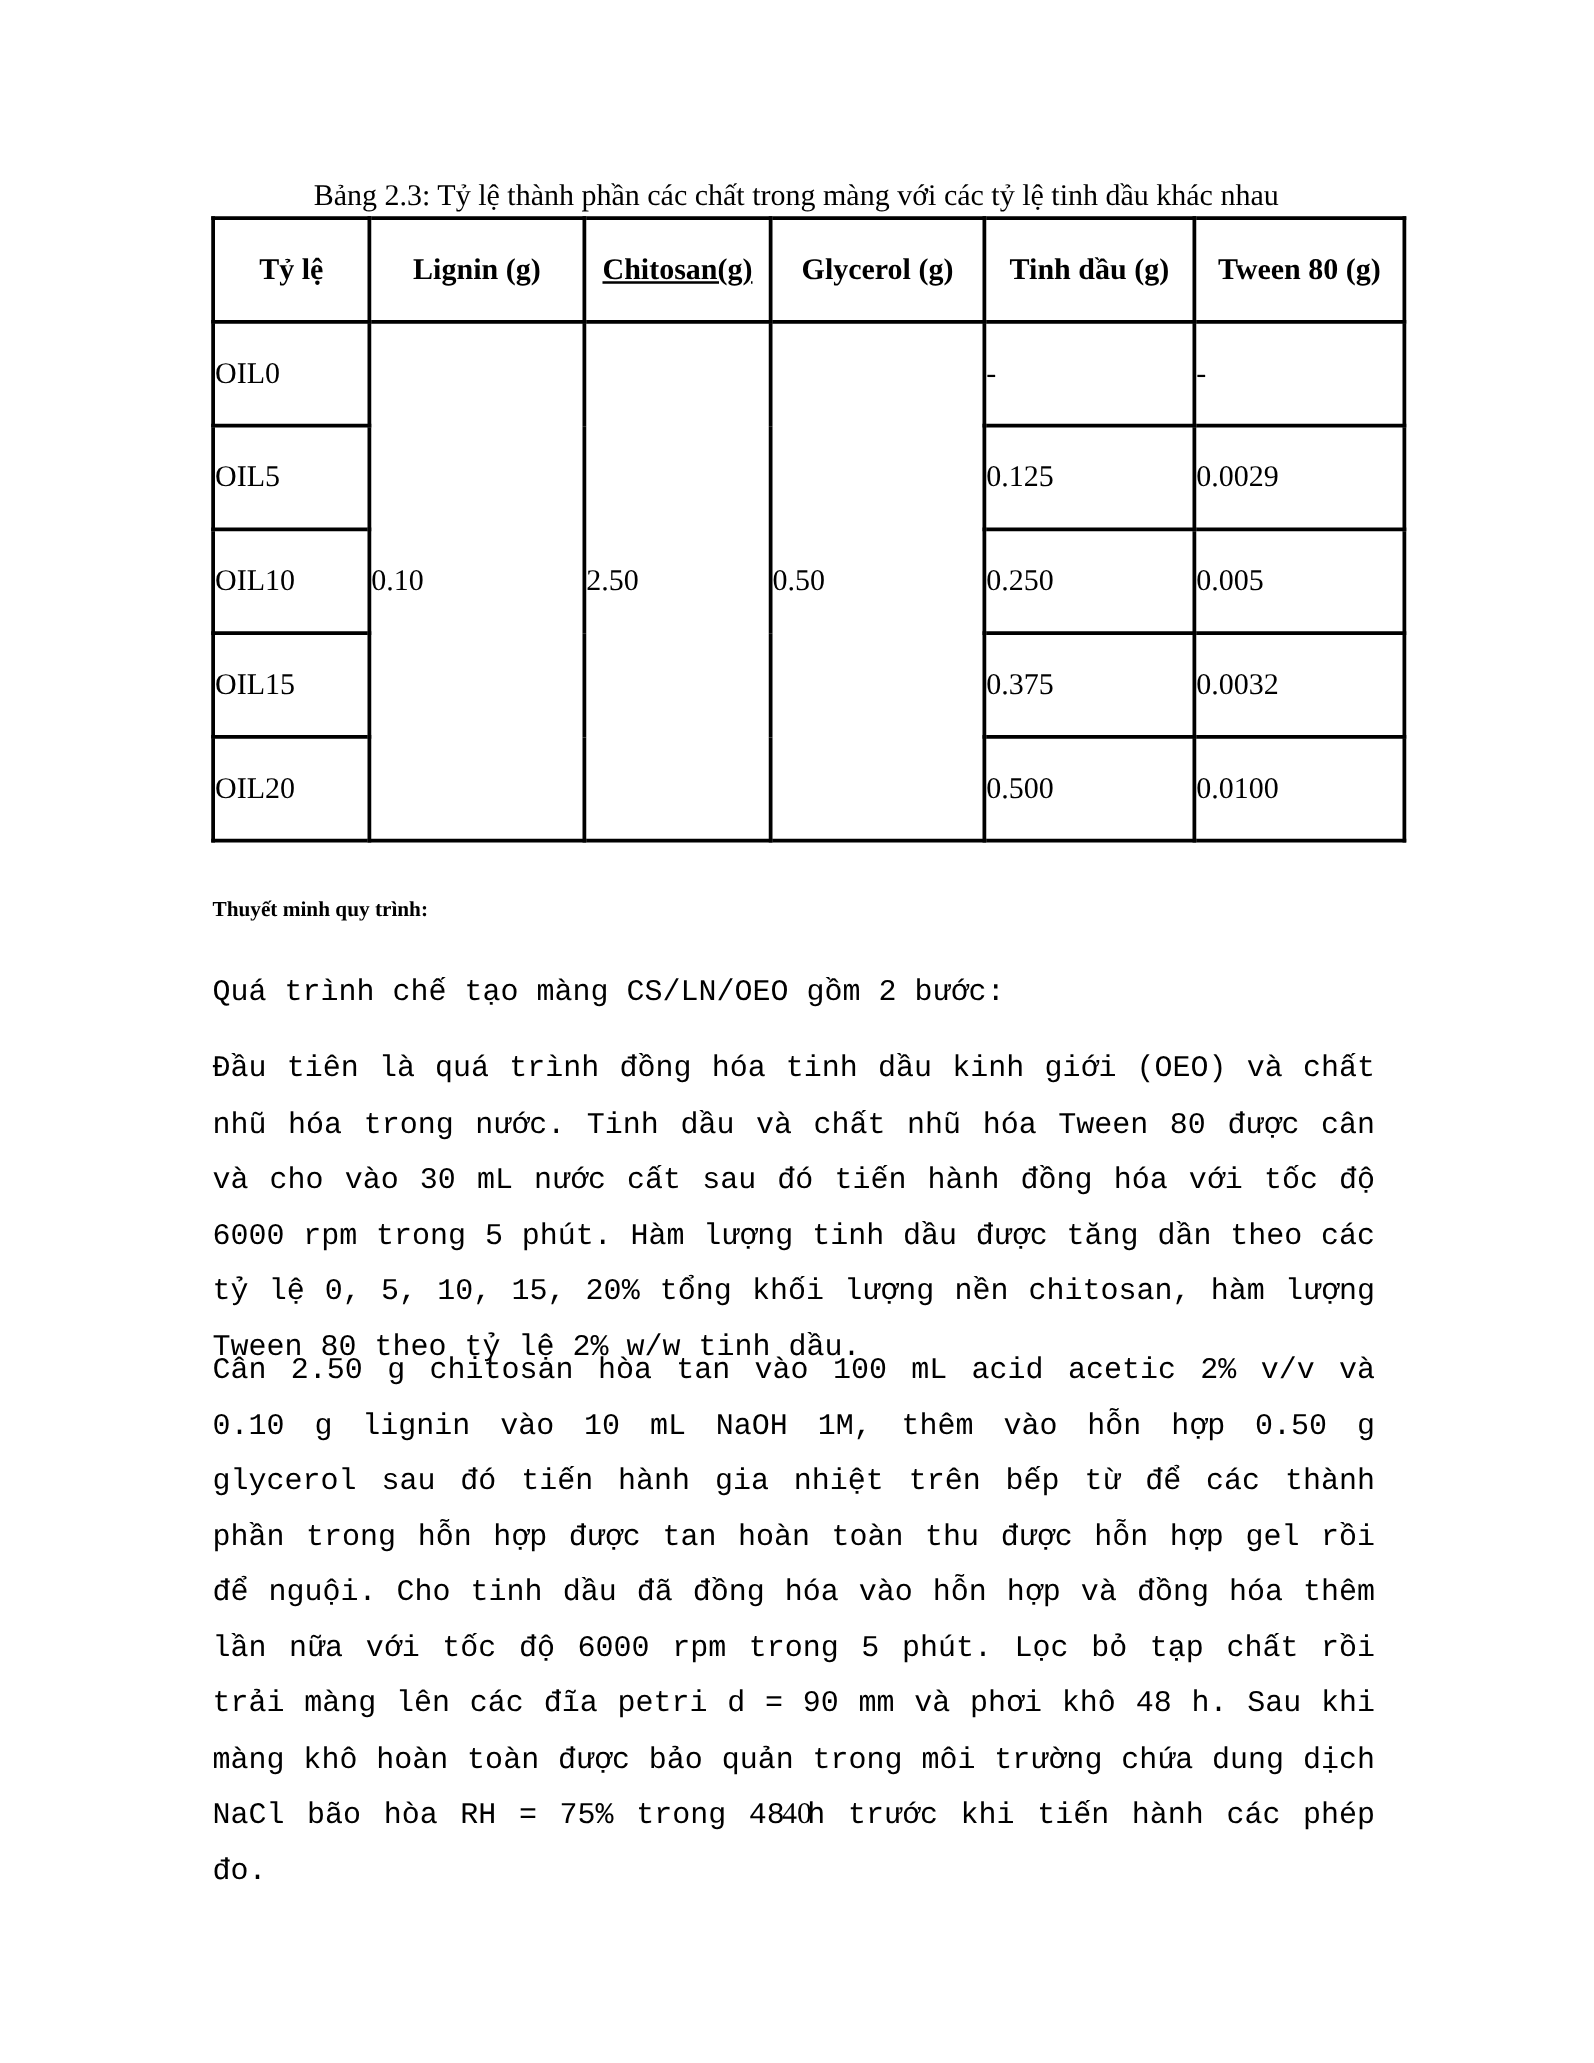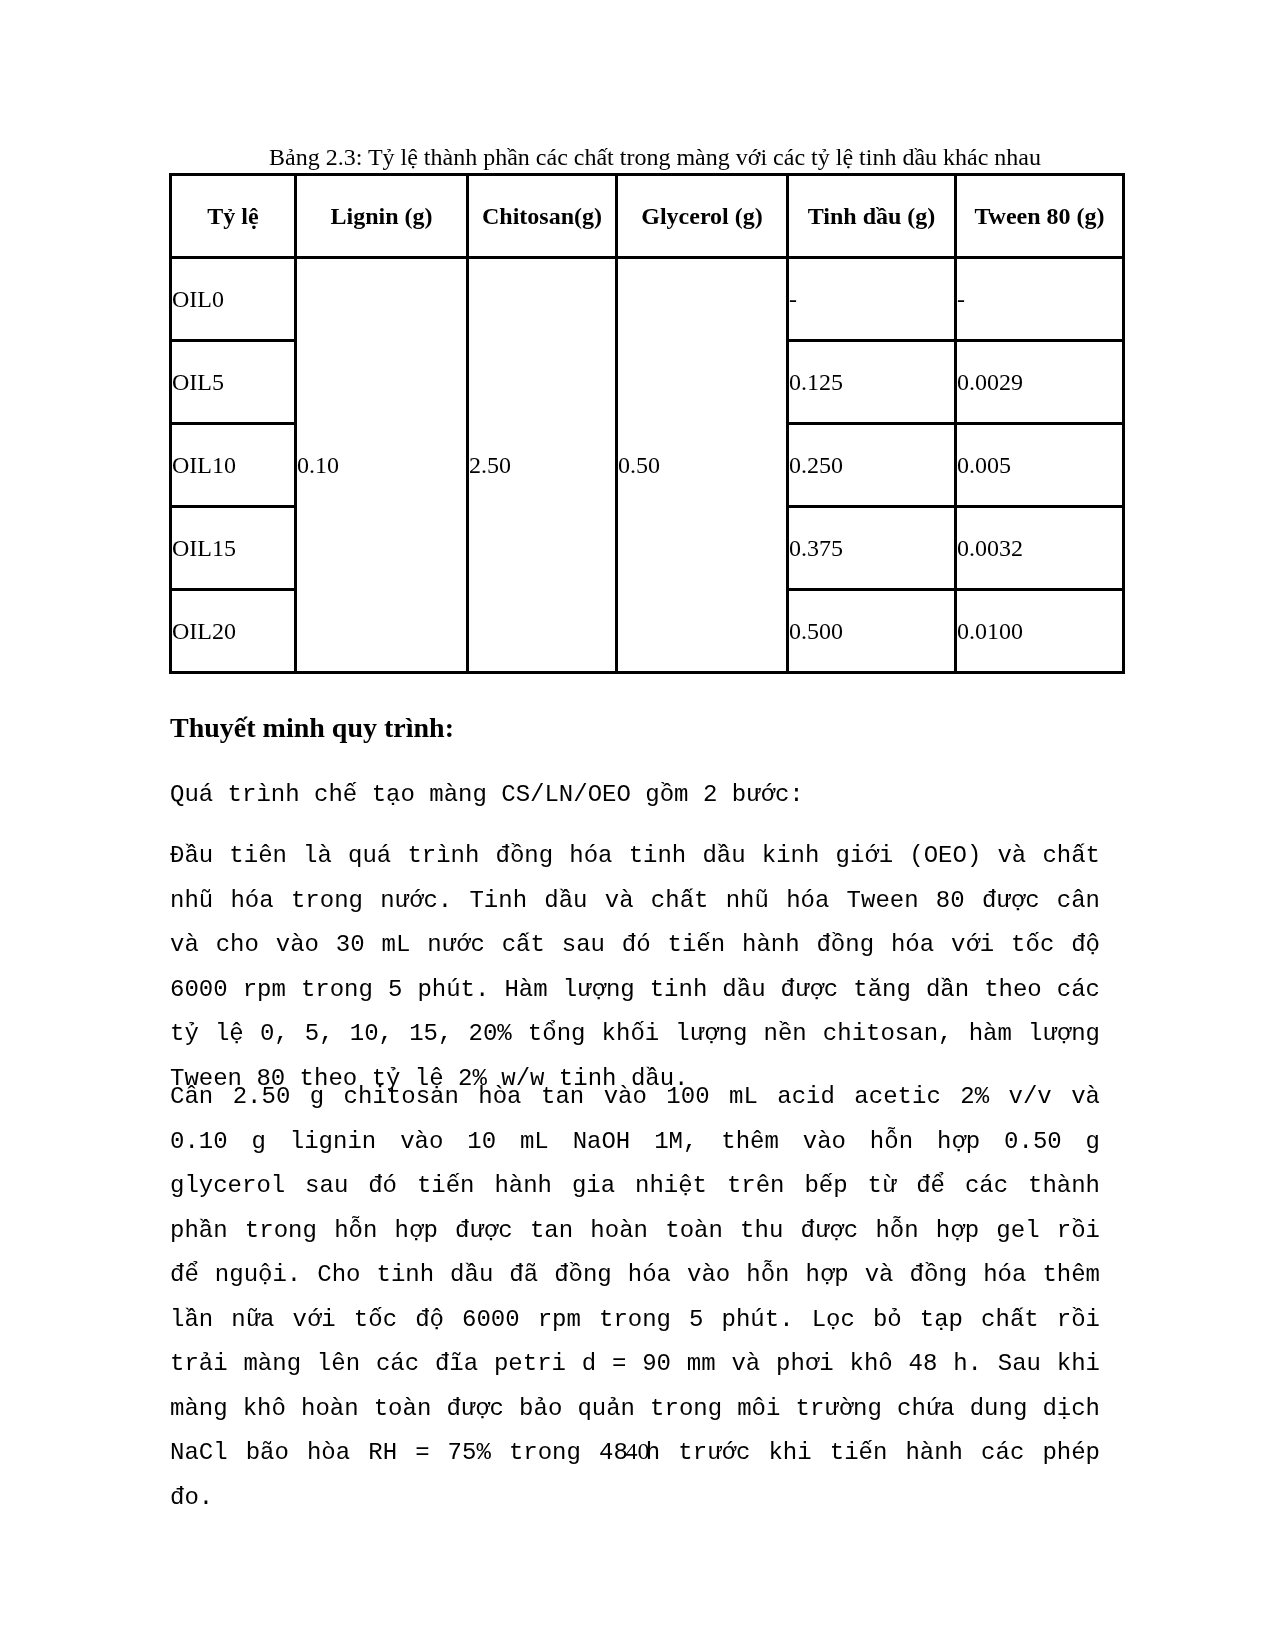--- a/index.html
+++ b/index.html
@@ -1,23 +1,23 @@
 <!DOCTYPE html>
 <html><head>
 <meta charset="utf-8">
 <style>
   html, body { margin:0; padding:0; background:#ffffff; }
   body { width:1275px; height:1650px; position:relative; font-family:"Liberation Serif", "DejaVu Serif", serif; color:#000; }
-  .caption { position:absolute; left:178px; width:954px; top:143px; text-align:center; font-size:24px; line-height:28px; }
+  .caption { position:absolute; left:160px; width:954px; top:143px; text-align:center; font-size:24px; line-height:28px; }
   table.tbl { position:absolute; left:169px; top:173px; border-collapse:collapse; font-size:24px; }
   table.tbl td, table.tbl th { border:3px solid #000; vertical-align:middle; padding:0; }
   table.tbl th { font-weight:bold; height:80px; }
   table.tbl td { height:80px; }
-  .c0 { width:122px; } .c1 { width:169px; } .c2 { width:146px; } .c3 { width:168px;margin-left:16px; } .c4 { width:165px; } .c5 { width:165px; }
-  .heading { position:absolute; left:170px; top:713px; font-size:28px; font-weight:bold; line-height:30px; }
+  .c0 { width:122px; } .c1 { width:169px; } .c2 { width:146px;text-decoration:underline; } .c3 { width:168px;margin-left:16px; } .c4 { width:165px; } .c5 { width:165px; }
+  .heading { position:absolute; left:170px; top:713px; font-size:17px; font-weight:bold; line-height:30px; }
   .para { position:absolute; left:170px; width:930px; font-size:24px; line-height:44.5px; text-align:justify;font-family:Liberation Mono, monospace; }
   .p1 { top:773px; }
   .p2 { top:834px; }
   .p3 { top:1075px; }
   .pagenum { position:absolute; left:0; width:1275px; top:1438px; text-align:center; font-size:24px; }
 </style>
 </head>
 <body>
 
 <div class="caption">Bảng 2.3: Tỷ lệ thành phần các chất trong màng với các tỷ lệ tinh dầu khác nhau</div>

